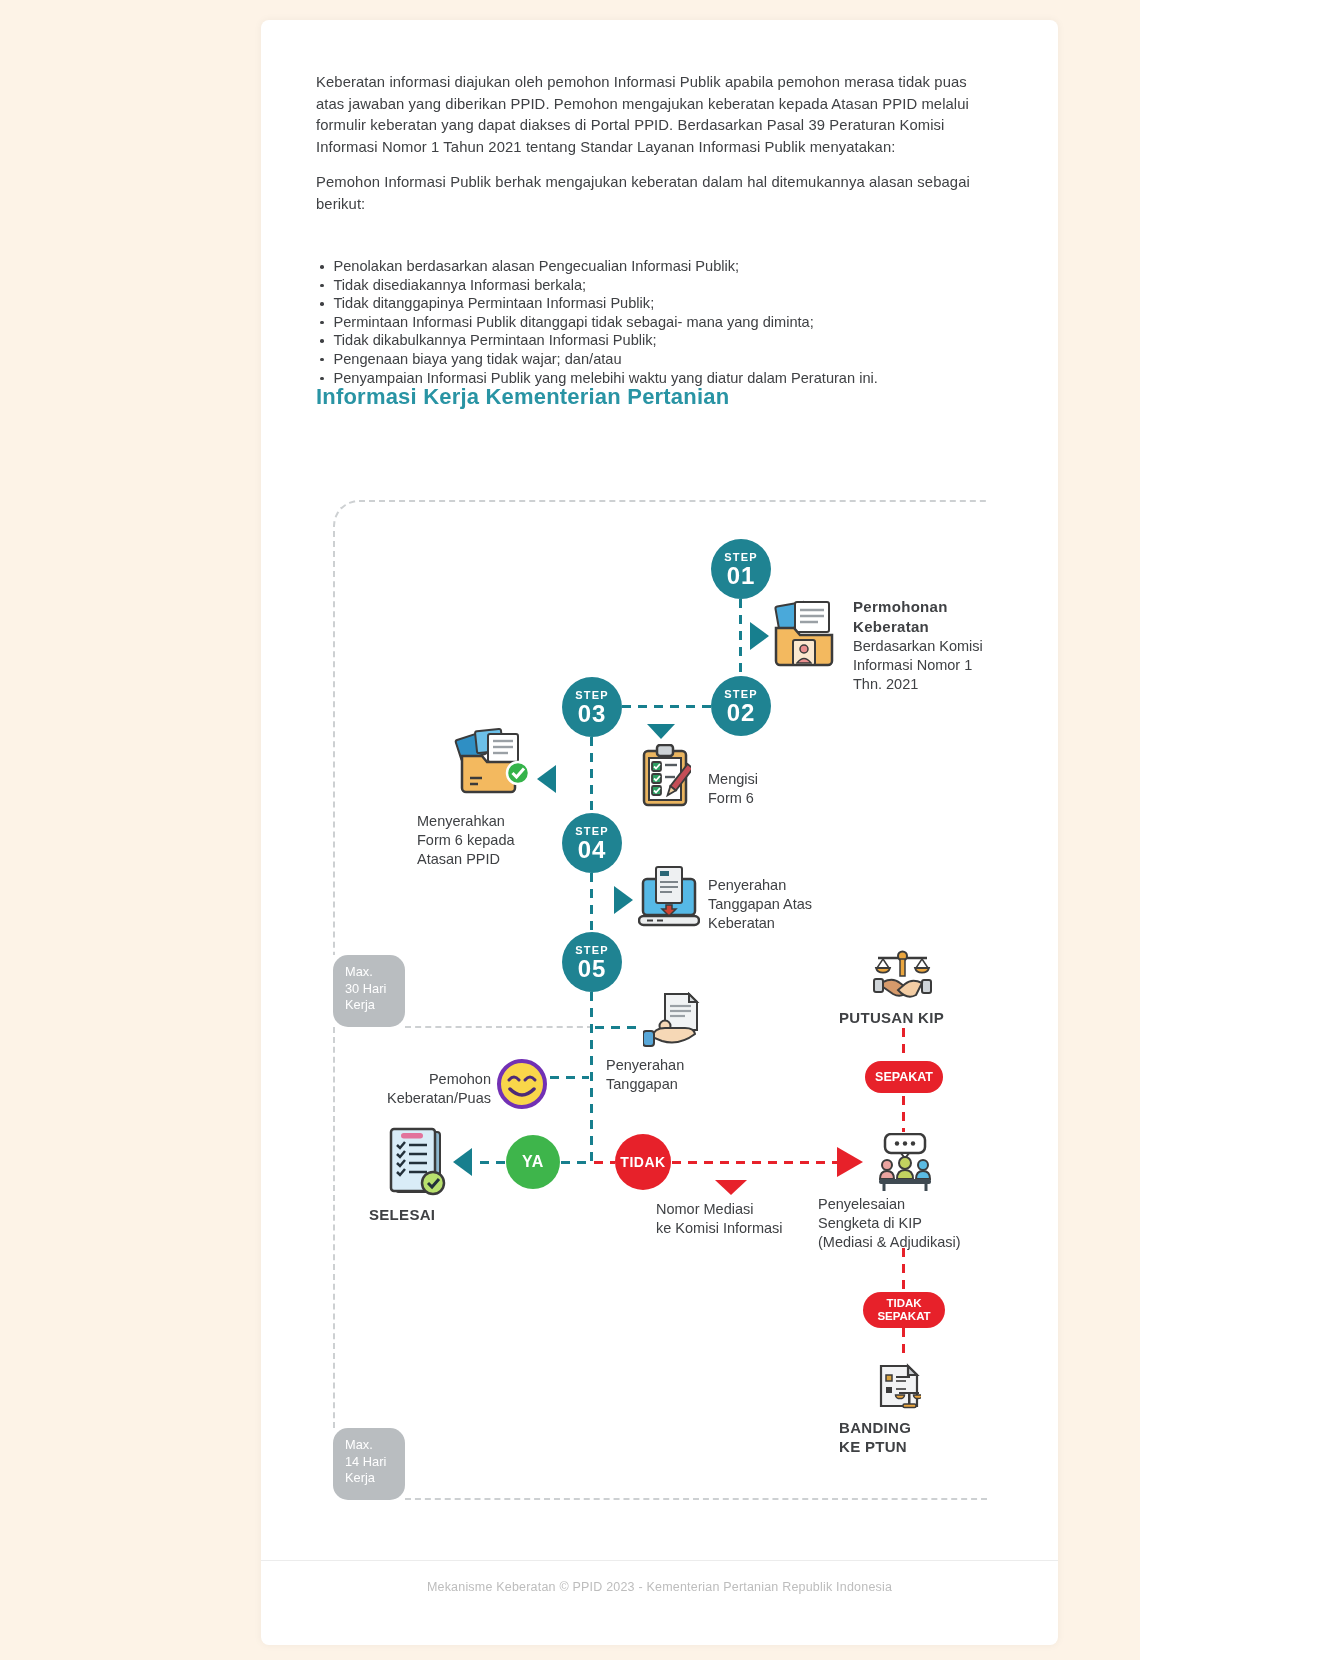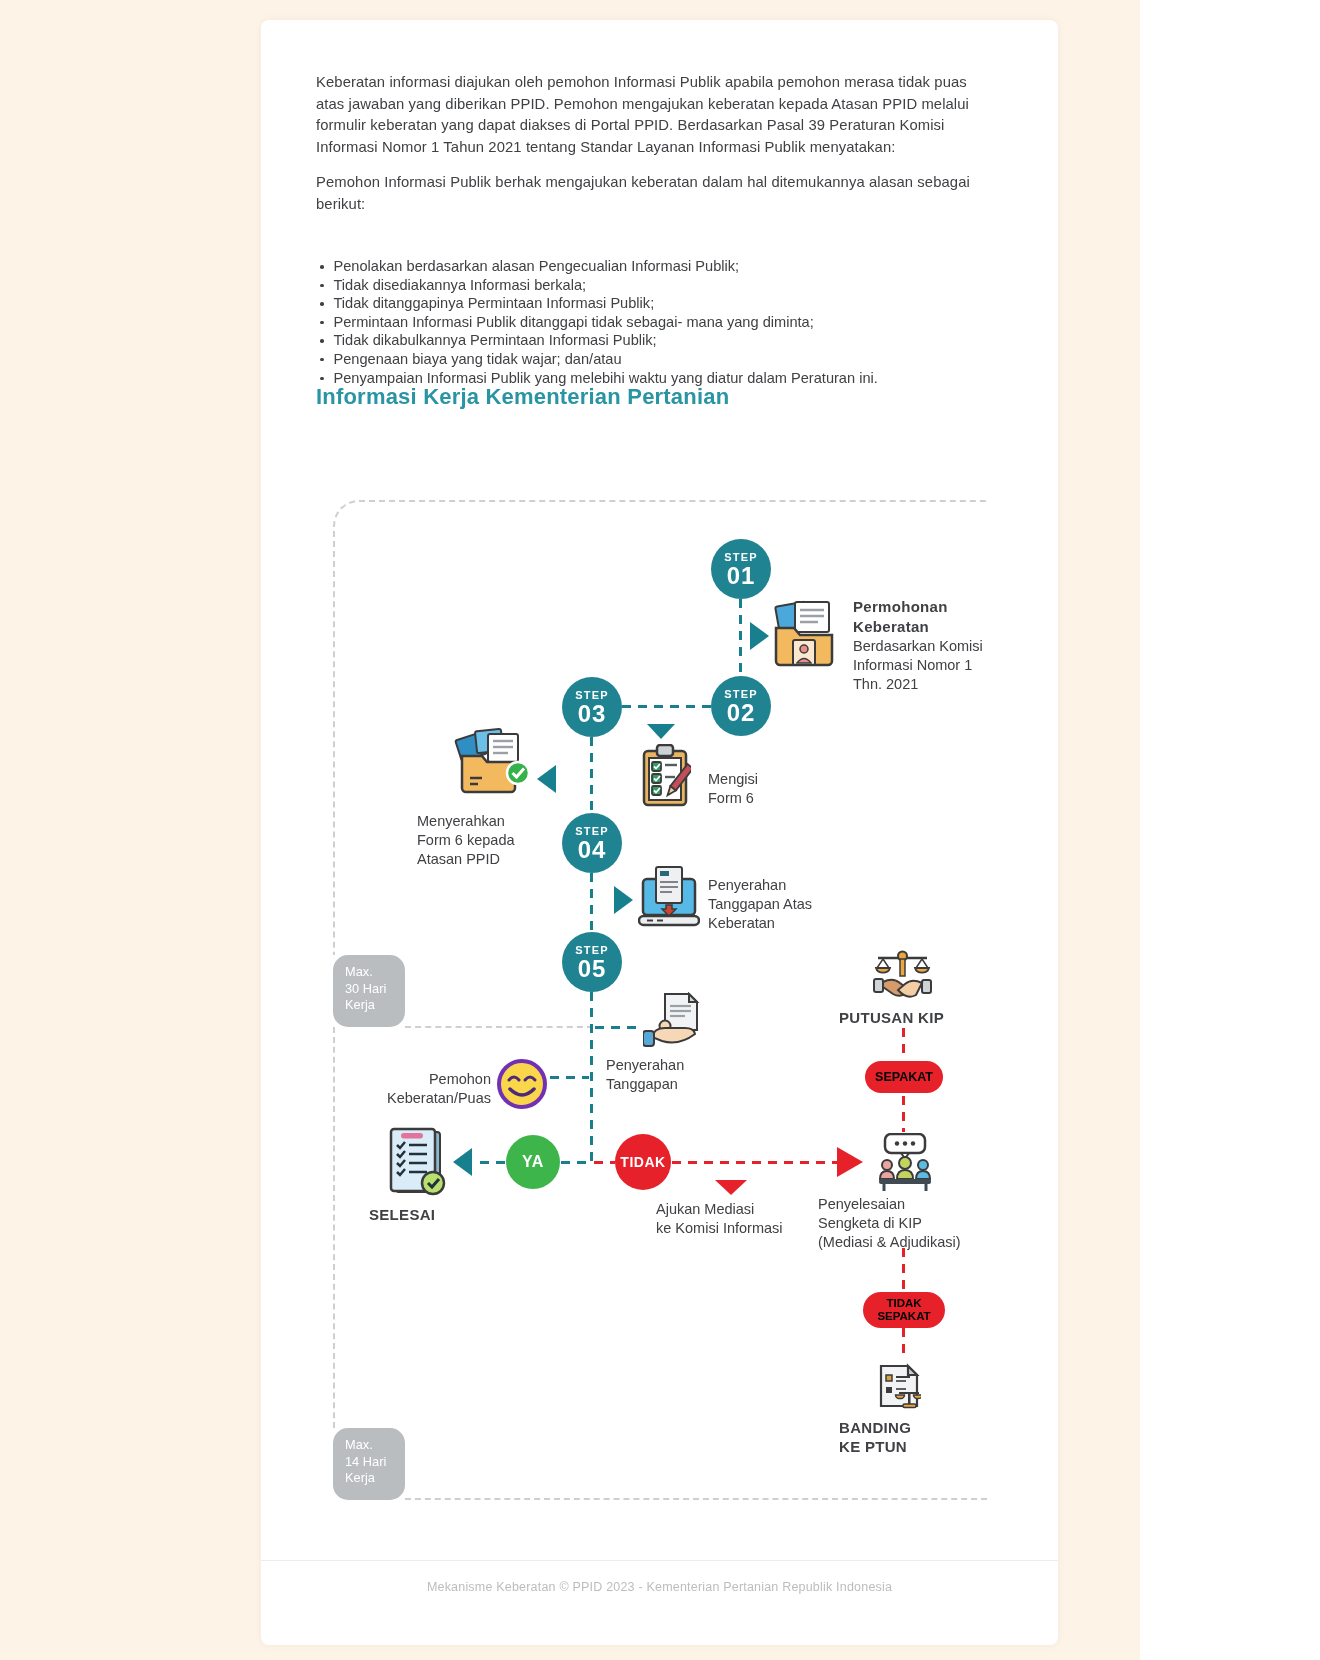--- a/index.html
+++ b/index.html
@@ -31,21 +31,21 @@
   .tr-r{border-top:15px solid transparent;border-bottom:15px solid transparent;border-left:26px solid #e7212a;}
   .td-r{border-left:16px solid transparent;border-right:16px solid transparent;border-top:15px solid #e7212a;}
   
   .step{position:absolute;width:60px;height:60px;border-radius:50%;background:#1f8392;color:#fff;text-align:center;}
   .step-word{font-size:11px;font-weight:bold;letter-spacing:1.2px;margin-top:12px;line-height:12px;}
   .step-num{font-size:24px;font-weight:bold;line-height:26px;letter-spacing:1px;}
   
   .dec{position:absolute;border-radius:50%;color:#fff;font-weight:bold;display:flex;align-items:center;justify-content:center;letter-spacing:.5px;}
   .ya{left:245px;top:1115px;width:54px;height:54px;background:#3eb54b;font-size:16px;}
   .tidak{left:354px;top:1114px;width:56px;height:56px;background:#e7212a;font-size:14px;}
-  .pill{position:absolute;background:#e7212a;color:#000000;font-weight:bold;display:flex;align-items:center;justify-content:center;text-align:center;white-space:pre-line;}
+  .pill{position:absolute;background:#e7212a;color:#ffffff;font-weight:bold;display:flex;align-items:center;justify-content:center;text-align:center;white-space:pre-line;}
   .sepakat{left:604px;top:1041px;width:78px;height:32px;border-radius:16px;font-size:12.5px;}
   .tsepakat{left:602px;top:1272px;width:82px;height:36px;border-radius:18px;font-size:11.5px;line-height:13px;}
   
   .lbl{position:absolute;font-size:14.5px;line-height:19px;color:#3f4144;white-space:pre-line;}
   .lbl.c{text-align:left;}
   .lbl.r{text-align:right;}
   .lbl.b{font-weight:bold;font-size:15px;letter-spacing:.3px;}
   .icon{position:absolute;}
   .fdivider{position:absolute;left:0;top:1540px;width:797px;height:1px;background:#ececec;}
   .footer{position:absolute;left:0;top:1560px;width:797px;text-align:center;font-size:12.5px;color:#bdbdbd;letter-spacing:.2px;}
@@ -324,21 +324,21 @@
 Form 6 kepada
 Atasan PPID</div>
   <div class="lbl" style="left:447px;top:856px;width:150px">Penyerahan
 Tanggapan Atas
 Keberatan</div>
   <div class="lbl c" style="left:345px;top:1036px;width:130px">Penyerahan
 Tanggapan</div>
   <div class="lbl r" style="left:116px;top:1050px;width:114px">Pemohon
 Keberatan/Puas</div>
   <div class="lbl c b" style="left:108px;top:1185px;width:80px">SELESAI</div>
-  <div class="lbl c" style="left:395px;top:1180px;width:150px">Ajukan Mediasi
+  <div class="lbl c" style="left:395px;top:1180px;width:150px">Nomor Mediasi
 ke Komisi Informasi</div>
   <div class="lbl c b" style="left:578px;top:988px;width:130px">PUTUSAN KIP</div>
   <div class="lbl c" style="left:557px;top:1175px;width:172px">Penyelesaian
 Sengketa di KIP
 (Mediasi &amp; Adjudikasi)</div>
   <div class="lbl c b" style="left:578px;top:1398px;width:130px">BANDING
 KE PTUN</div>
 
   <div class="fdivider"></div>
   <div class="footer">Mekanisme Keberatan © PPID 2023 - Kementerian Pertanian Republik Indonesia</div>

